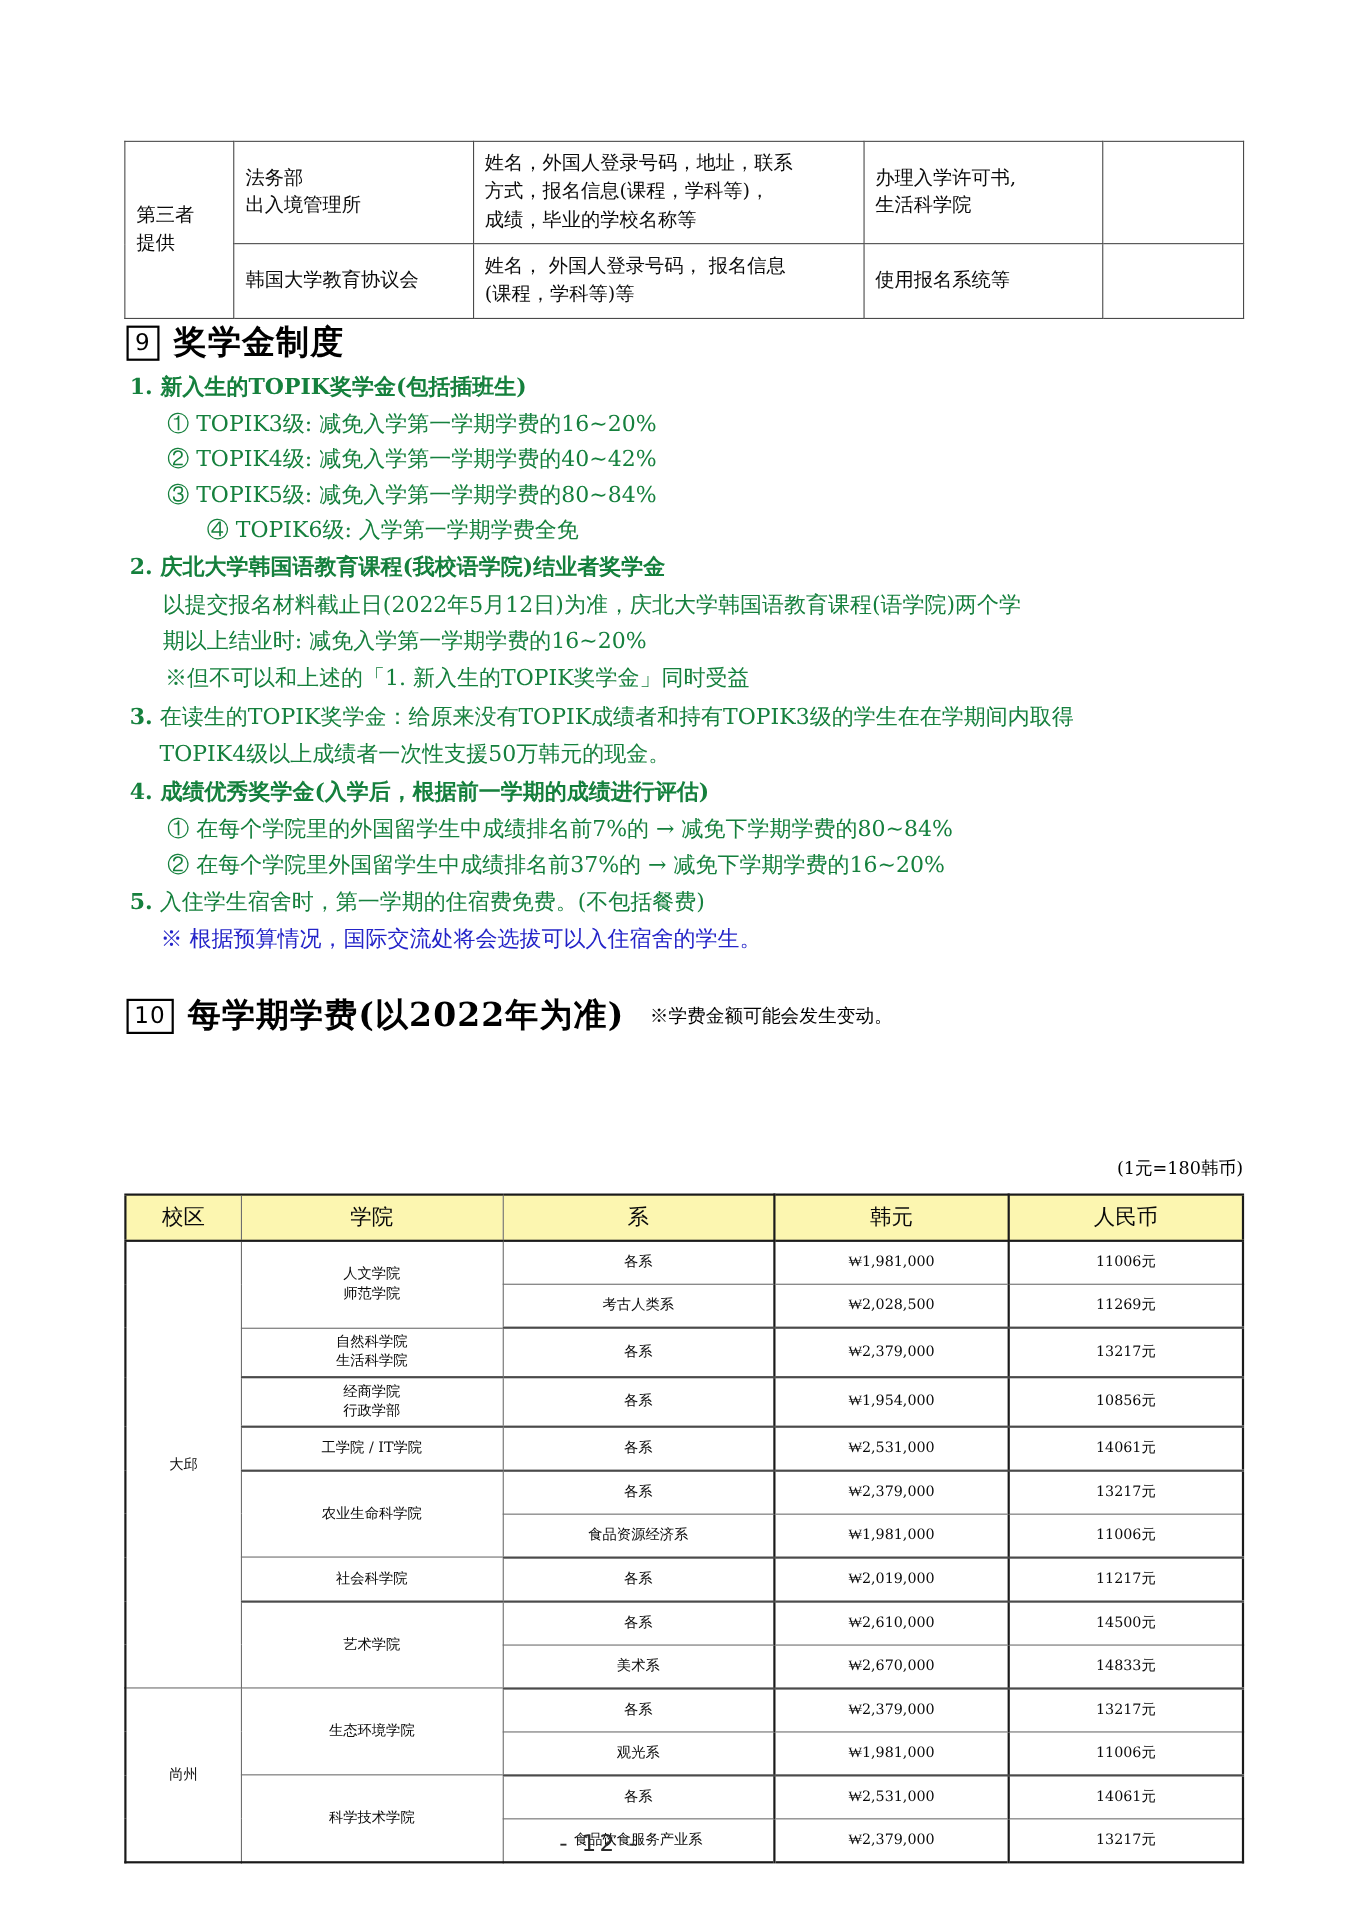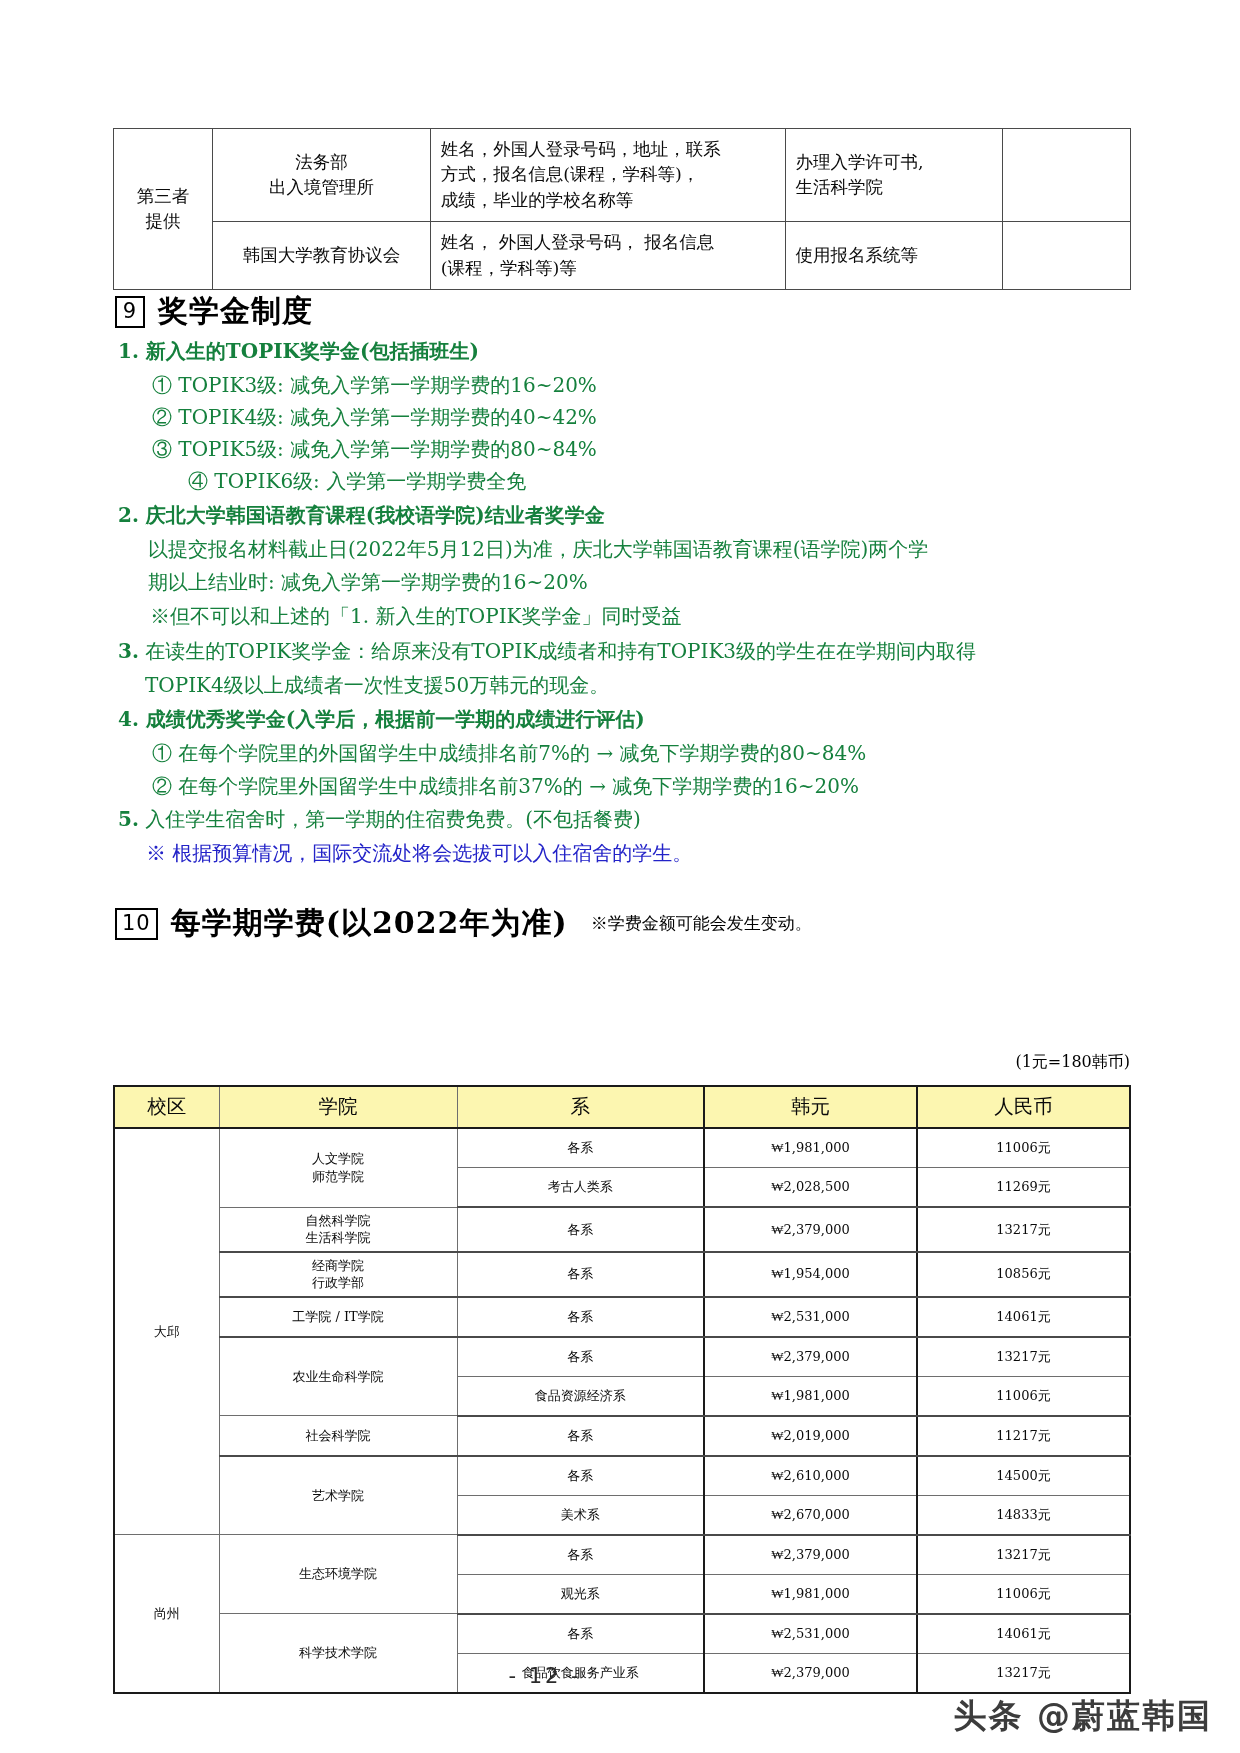--- a/index.html
+++ b/index.html
@@ -36,21 +36,21 @@
   }
   .top-table td {
     border: 1.5px solid #4a4a4a;
     padding: 8px 10px;
     font-size: 17.5px;
     line-height: 1.45;
     vertical-align: middle;
     color: #0b0b0b;
     font-family: "DejaVu Serif", "Liberation Serif", serif;
   }
-  .top-table td.c-center { text-align: center; }
+  .top-table td.c-center { text-align: left; }
   .top-table td.c-left { text-align: left; }
   .top-table td.blank { border-right: 1.5px solid #4a4a4a; }
   .tt-col1 { width: 83px; }
   .tt-col2 { width: 182px; }
   .tt-col3 { width: 297px; }
   .tt-col4 { width: 182px; }
   .tt-col5 { width: 107px; }
 
   
   .sec-head {
@@ -374,15 +374,14 @@
       </tr>
       <tr>
         <td class="sep-r">食品饮食服务产业系</td>
         <td class="sep-r">₩2,379,000</td>
         <td>13217元</td>
       </tr>
     </tbody>
   </table>
 
   <div class="pagenum">- 12 -</div>
-  <div class="watermark">头条 @蔚蓝韩国</div>
 
 </div>
 
 </body></html>

